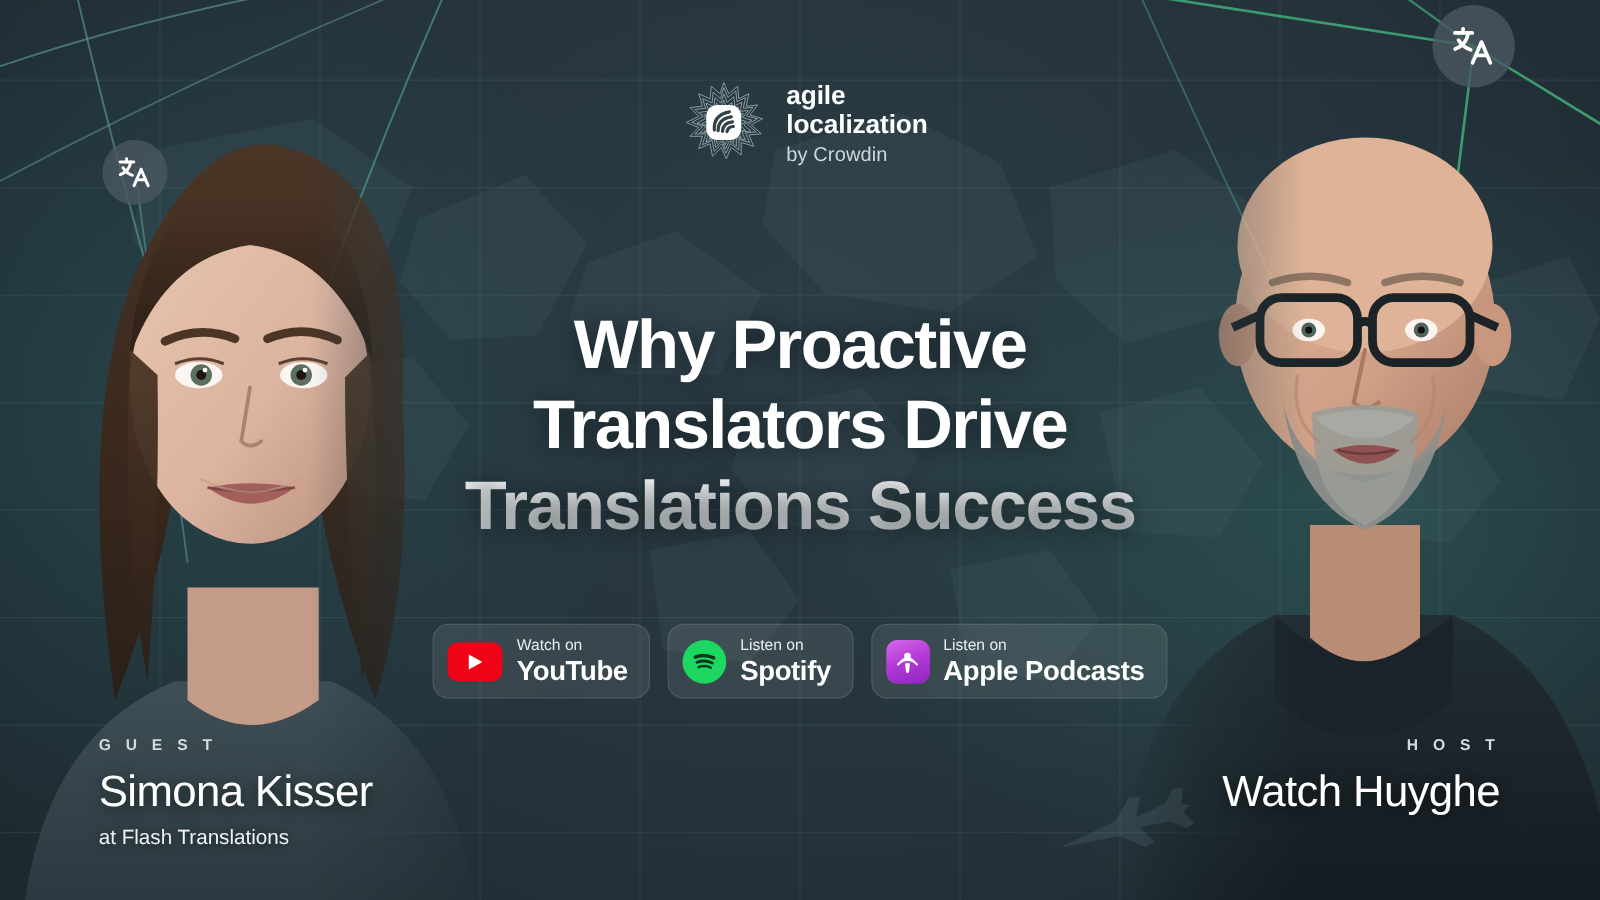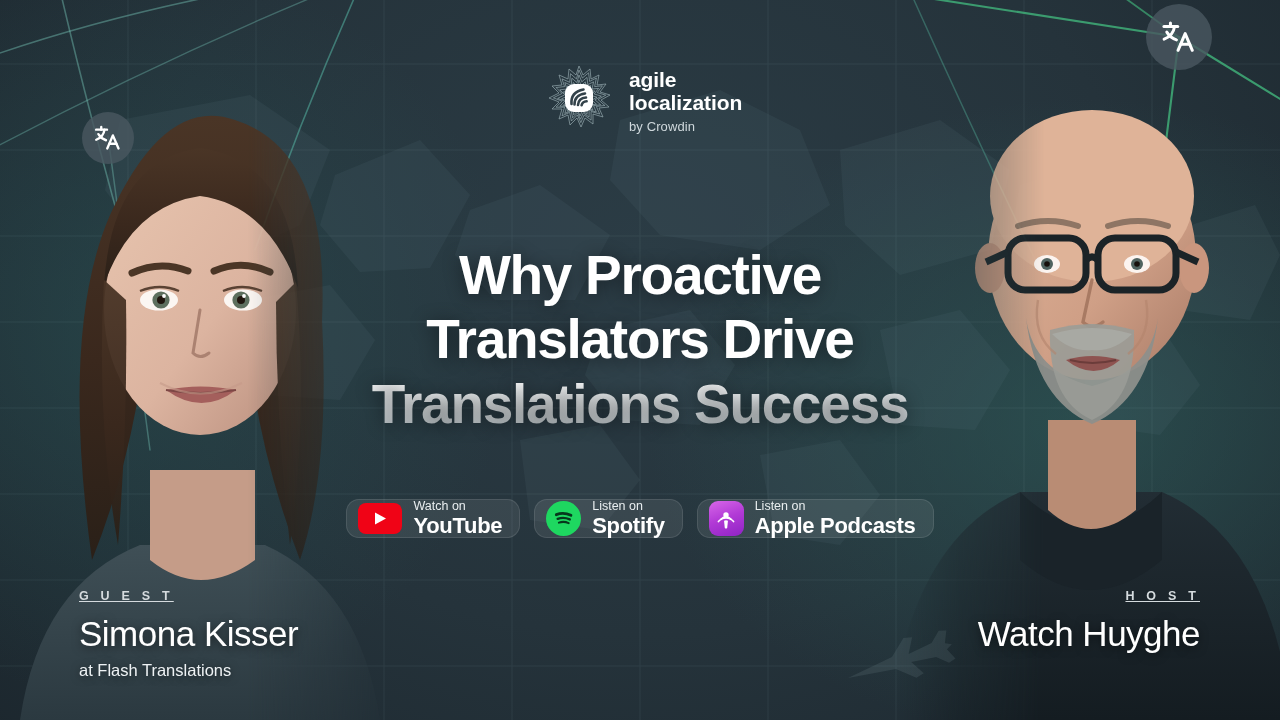--- a/index.html
+++ b/index.html
@@ -34,52 +34,52 @@
            display:flex; align-items:center; justify-content:center; }
   .badge.b1 { left:82px;  top:112px; width:52px; height:52px; }
   .badge.b2 { left:1146px; top:4px;  width:66px; height:66px; }
 
   
   .brand { position:absolute; left:543px; top:62px; display:flex; align-items:flex-end; gap:14px; }
   .brand-mark { position:relative; width:72px; height:72px; flex:0 0 auto;
                 display:flex; align-items:center; justify-content:center; }
   .brand-text { padding-top:2px; }
   .brand-line { font-size:21px; font-weight:700; color:#fff; line-height:1.09; letter-spacing:-.1px; }
-  .brand-sub  { font-size:13px; color:#cfd8dc; margin-top:4px; letter-spacing:.1px; }
+  .brand-sub  { font-size:16px; color:#cfd8dc; margin-top:4px; letter-spacing:.1px; }
 
   
   .title { position:absolute; left:0; right:0; top:243px; text-align:center;
            font-size:55px; font-weight:700; line-height:1.17; letter-spacing:-1.3px;
            text-shadow:0 2px 18px rgba(0,0,0,.45); }
   .title .ln { display:block; }
   .title .ln1, .title .ln2 { color:#ffffff; }
   .title .ln3 { background:linear-gradient(180deg,#ffffff 8%,#e6eaec 38%,#a9b2b6 100%);
                 -webkit-background-clip:text; background-clip:text; color:transparent; }
 
   
   .buttons { position:absolute; left:0; right:0; top:499px;
              display:flex; justify-content:center; align-items:center; gap:14px; }
-  .btn { display:flex; align-items:center; gap:11px; height:39px; padding:0 17px 0 11px;
+  .btn { display:flex; align-items:center; gap:11px; height:60px; padding:0 17px 0 11px;
          border-radius:13px; background:rgba(255,255,255,.085);
          border:1px solid rgba(255,255,255,.10); }
   .btn-txt { display:flex; flex-direction:column; justify-content:center; line-height:1; }
   .btn-small { font-size:12.5px; color:#e9eef0; margin-bottom:3px; }
   .btn-big   { font-size:22px; font-weight:700; color:#ffffff; letter-spacing:-.3px;text-align:right; }
 
   .ic { flex:0 0 auto; display:flex; align-items:center; justify-content:center; }
   .ic-yt { width:44px; height:31px; border-radius:8px; background:#f00316; }
   .ic-sp { width:35px; height:35px; border-radius:50%; background:#1ed760; }
   .ic-ap { width:35px; height:35px; border-radius:9px;
            background:linear-gradient(160deg,#d767e8 0%,#b23ad6 48%,#8f23c4 100%); }
 
   
   .plate { position:absolute; }
   .plate.guest { left:79px; top:589px; text-align:left; }
   .plate.host  { right:80px; top:589px; text-align:right; }
-  .role { font-size:12.5px; font-weight:600; color:#d5dbde; letter-spacing:4.2px;text-decoration:underline; }
+  .role { font-size:12.5px; font-weight:600; color:#d5dbde; letter-spacing:4.2px; }
   .pname { font-size:35px; font-weight:400; color:#ffffff; letter-spacing:-.5px;
            margin-top:11px; text-shadow:0 2px 10px rgba(0,0,0,.55); }
   .ptitle { font-size:16.5px; color:#eef2f4; line-height:1.38; margin-top:5px;
             text-shadow:0 1px 8px rgba(0,0,0,.5); }
 </style>
 </head>
 <body>
 
 <div id="stage">
 

